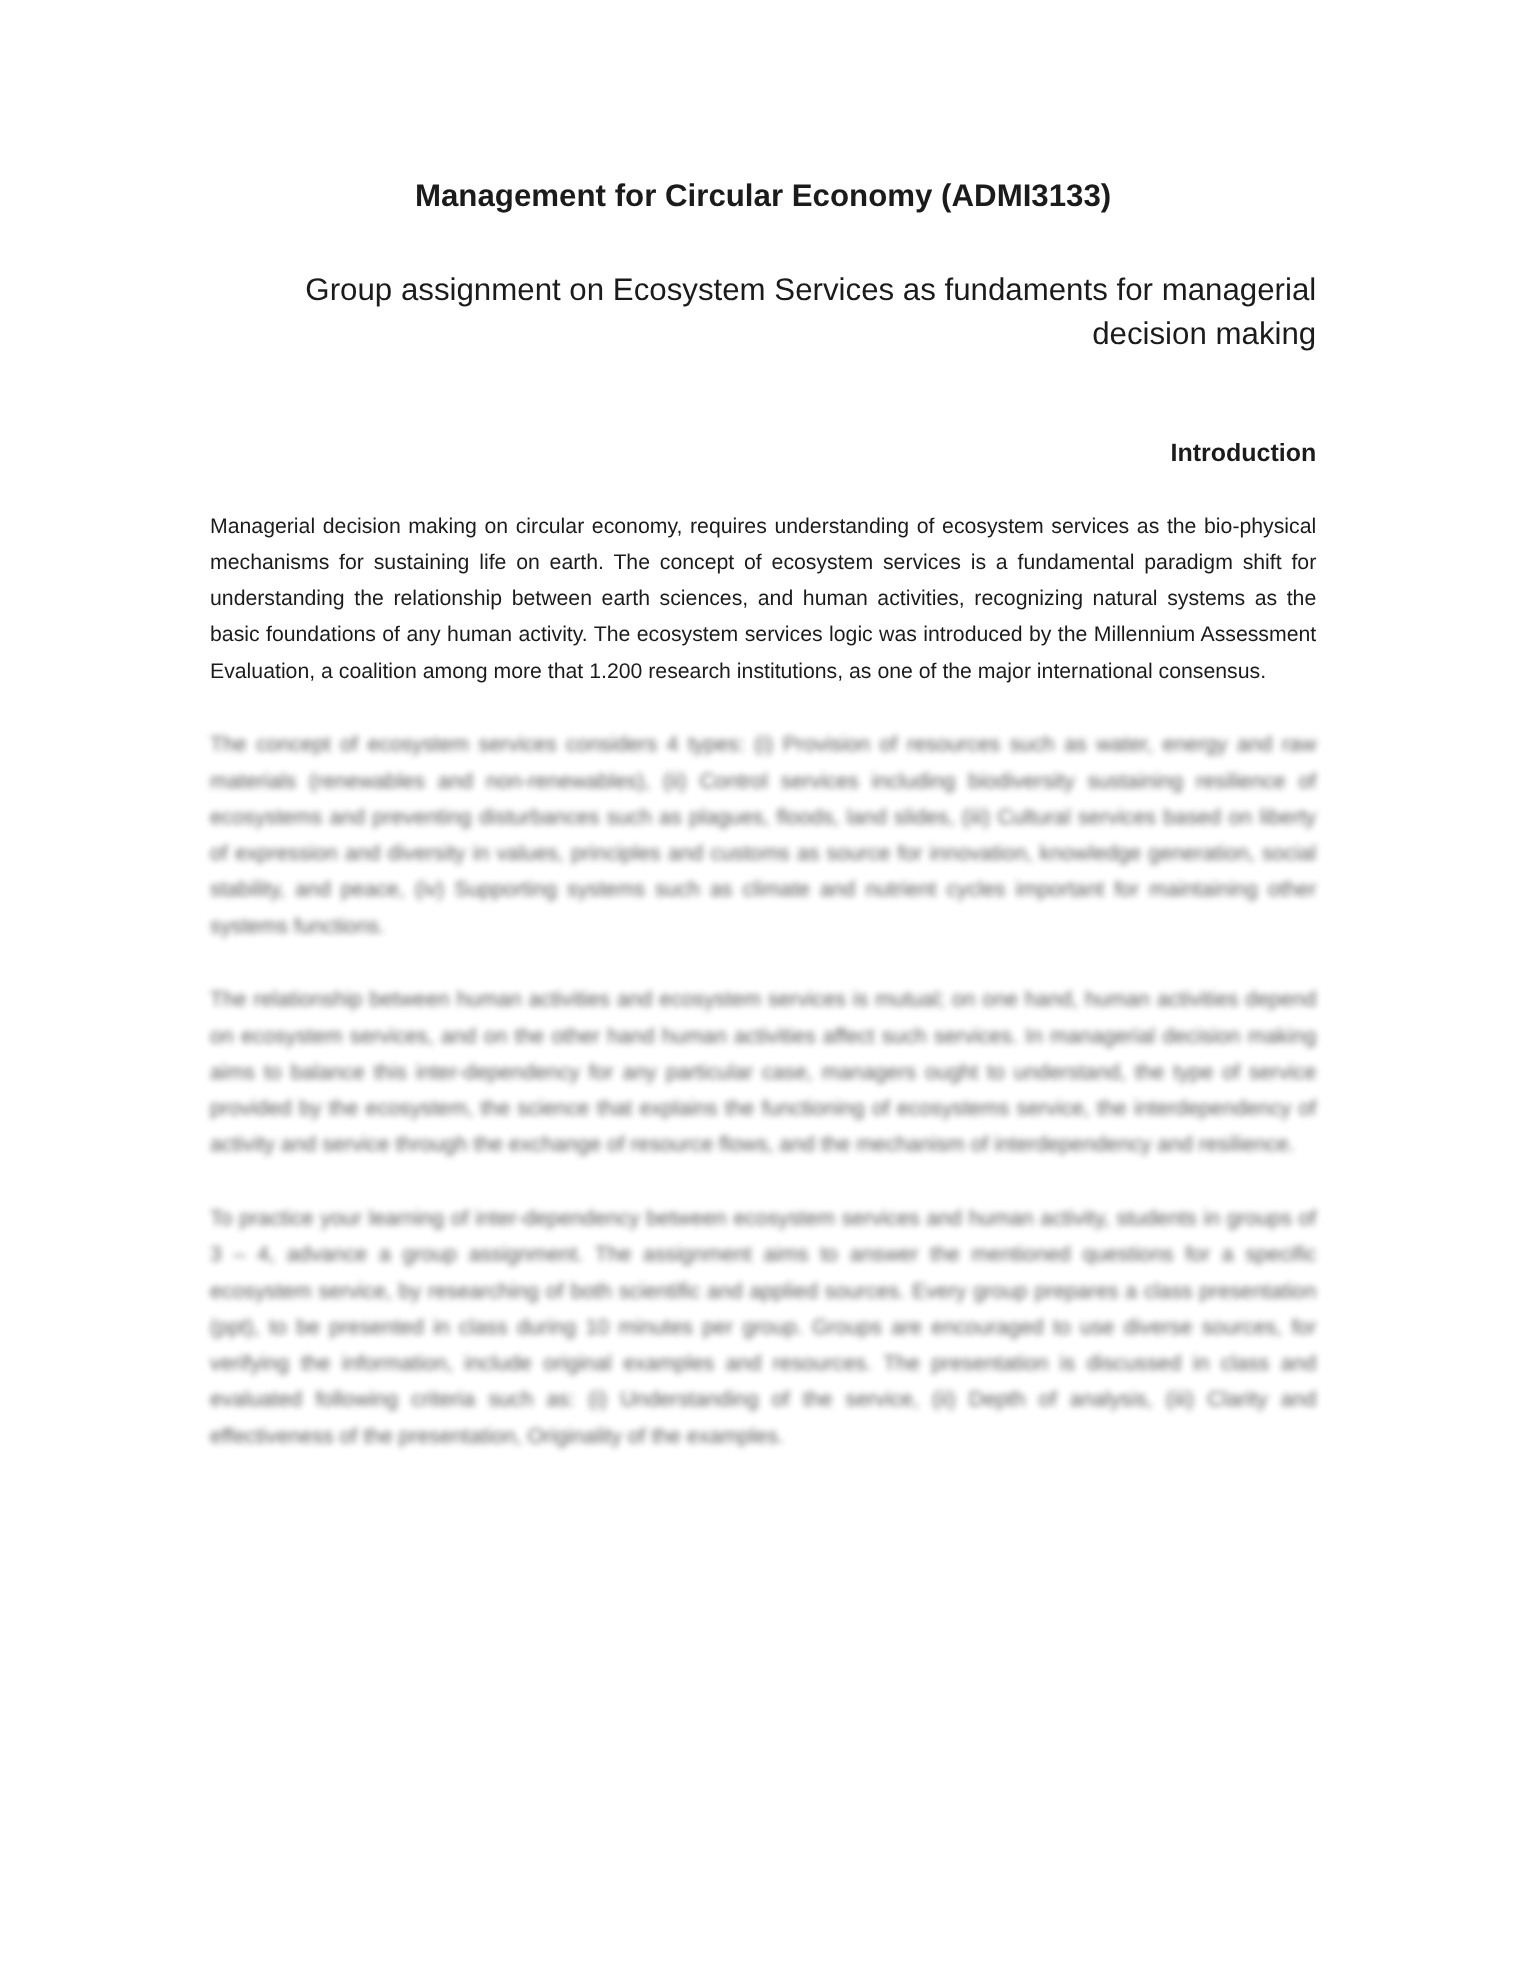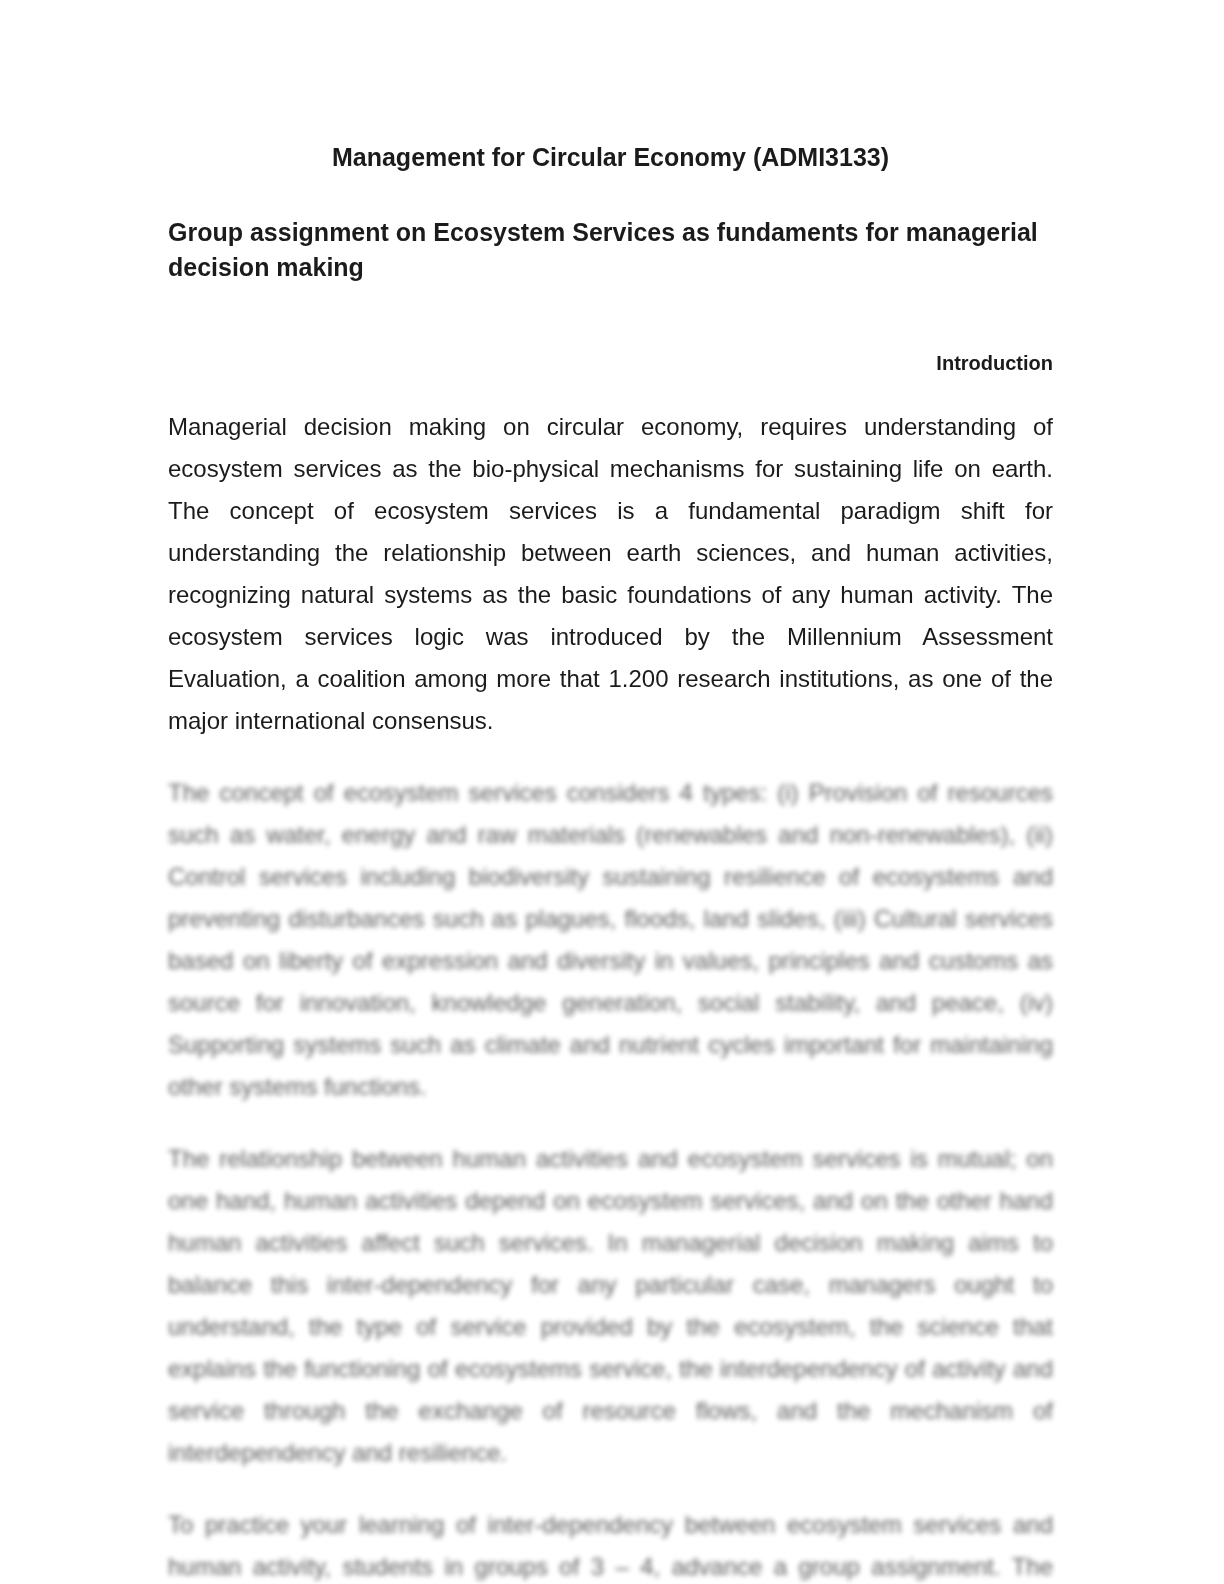--- a/index.html
+++ b/index.html
@@ -1,49 +1,49 @@
 <!DOCTYPE html>
 <html><head>
 <meta charset="utf-8">
 <style>
   * { box-sizing: border-box; }
   html, body { margin: 0; padding: 0; background: #ffffff; }
   .page {
     width: 1224px;
-    height: 1584px;
+    height: 1196px;
     background: #ffffff;
     font-family: "Liberation Sans", sans-serif;
     color: #1b1b1b;
     padding: 140px 171px 0 168px;
     overflow: hidden;
   }
   .doc-title {
     font-size: 25px;
     line-height: 35px;
     font-weight: 700;
     text-align: center;
     margin: 0 0 40px 0;
   }
   .doc-subtitle {
     font-size: 25px;
     line-height: 35px;
-    font-weight: 700;
-    text-align: left;
+    font-weight: 400;
+    text-align: right;
     margin: 0 0 64px 0;
   }
   .section-heading {
     font-size: 20px;
     line-height: 29px;
     font-weight: 700;
     text-align: right;
     margin: 0 0 28px 0;
   }
   p.body-text {
-    font-size: 24px;
-    line-height: 42px;
+    font-size: 17px;
+    line-height: 29px;
     margin: 0 0 30px 0;
     text-align: justify;
     text-justify: inter-word;
   }
   p.blurred {
     filter: blur(2.6px);
     opacity: 0.78;
     color: #2e2e2e;
   }
 </style>

